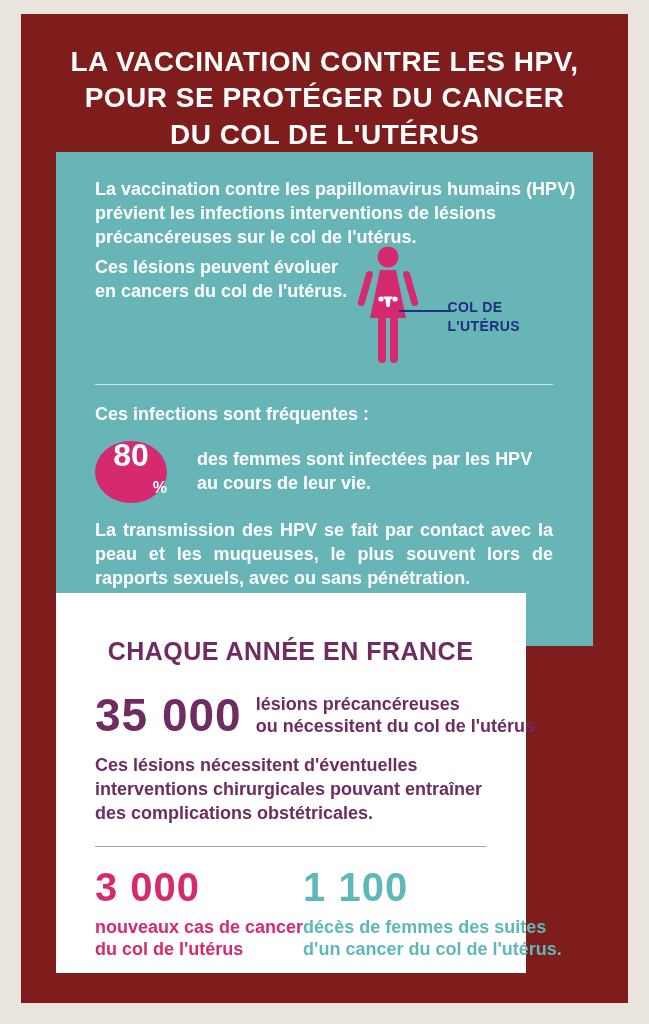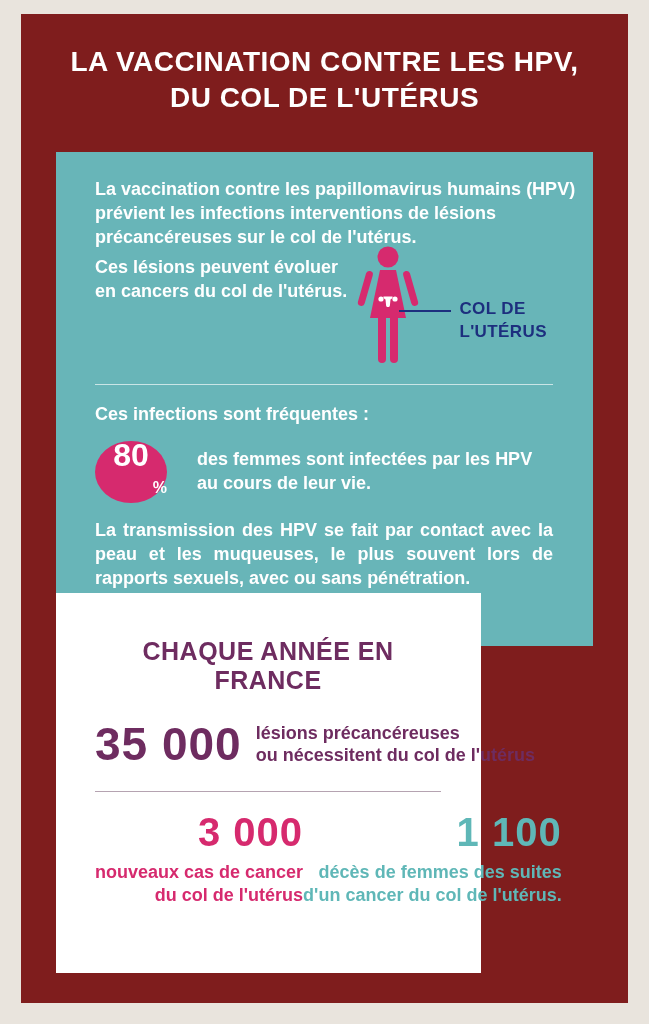--- a/index.html
+++ b/index.html
@@ -40,75 +40,76 @@
   }
   .evolve-text { }
   .evolve-text div { white-space:nowrap; }
   .figure-area { position:relative; width:226px; height:120px; margin-top:-10px; flex-shrink:0; }
   .figure-area svg { position:absolute; left:10px; top:0; }
   .callout-line {
     position:absolute; left:52px; top:64px;
     width:52px; height:2px; background:#1d2f7e;
   }
   .callout-label {
-    position:absolute; left:112px; top:52px;
-    font-size:17px; line-height:1.35; color:#1d2f7e;
+    position:absolute; left:100px; top:52px;
+    font-size:14px; line-height:1.35; color:#1d2f7e;
     letter-spacing:0.4px; white-space:nowrap;
   }
   .teal-divider {
     border:none; border-top:1px solid rgba(255,255,255,0.65);
     margin:8px 0 0 0;
   }
   .freq-heading { margin-top:18px; }
   .stat-row { display:flex; align-items:center; gap:30px; margin-top:14px; }
   .percent-badge {
     width:72px; height:62px; border-radius:50%;
     background:#d62a6e; flex-shrink:0;
     display:flex; align-items:center; justify-content:center;flex-direction:column;
   }
   .pct-num { font-size:32px; font-weight:bold; }
   .pct-sign { font-size:16px; font-weight:bold; align-self:flex-end; margin-bottom:11px; }
   .stat-text div { white-space:nowrap; }
   .transmission { margin-top:16px; text-align:justify; }
   
   .white-panel {
     position:absolute; left:35px; top:579px;
-    width:425px; height:380px;
+    width:470px; height:380px;
     background:#ffffff;
     box-sizing:border-box;
     padding:44px 40px 0 39px;
   }
   .wp-heading {
     text-align:center; color:#6e2c60;
     font-size:25px; font-weight:bold; letter-spacing:0.5px;
   }
   .stat1-row { display:flex; align-items:center; gap:14px; margin-top:22px; color:#6e2c60; }
   .stat1-value { font-size:46px; font-weight:bold; letter-spacing:1px; white-space:nowrap; }
   .stat1-label { font-size:18px; font-weight:bold; line-height:1.25; }
   .stat1-label div { white-space:nowrap; }
   .wp-para {
     margin-top:12px; color:#6e2c60;
     font-size:18px; font-weight:bold; line-height:1.33;
     max-width:470px;
   }
   .wp-divider { border:none; border-top:1px solid #b5a3b1; margin:20px 0 0 0; }
-  .bottom-cols { display:flex; margin-top:18px;text-align:right; }
+  .bottom-cols { display:flex; margin-top:18px; }
   .col-left { width:240px; color:#d62a6e; }
   .col-right { flex:1; color:#5fb7b7; }
   .big-num { font-size:40px; font-weight:bold; letter-spacing:1px; }
   .col-label { font-size:18px; font-weight:bold; line-height:1.25; margin-top:6px; }
   .col-label div { white-space:nowrap; }
 </style>
 </head>
 <body>
 
 <div class="card">
 
   <div class="title-block">
     <div>LA VACCINATION CONTRE LES HPV,</div>
+    <div>POUR SE PROTÉGER DU CANCER</div>
     <div>DU COL DE L'UTÉRUS</div>
   </div>
 
   <div class="teal-panel">
 
     <div class="teal-intro">
       <div>La vaccination contre les papillomavirus humains (HPV)</div>
       <div>prévient les infections interventions de lésions</div>
       <div>précancéreuses sur le col de l'utérus.</div>
     </div>
@@ -166,20 +167,21 @@
     <div class="wp-heading">CHAQUE ANNÉE EN FRANCE</div>
 
     <div class="stat1-row">
       <div class="stat1-value">35 000</div>
       <div class="stat1-label">
         <div>lésions précancéreuses</div>
         <div>ou nécessitent du col de l'utérus</div>
       </div>
     </div>
 
+    <div class="wp-para">Ces lésions nécessitent d'éventuelles interventions chirurgicales pouvant entraîner des complications obstétricales.</div>
 
     <hr class="wp-divider">
 
     <div class="bottom-cols">
       <div class="col-left">
         <div class="big-num">3 000</div>
         <div class="col-label">
           <div>nouveaux cas de cancer</div>
           <div>du col de l'utérus</div>
         </div>

